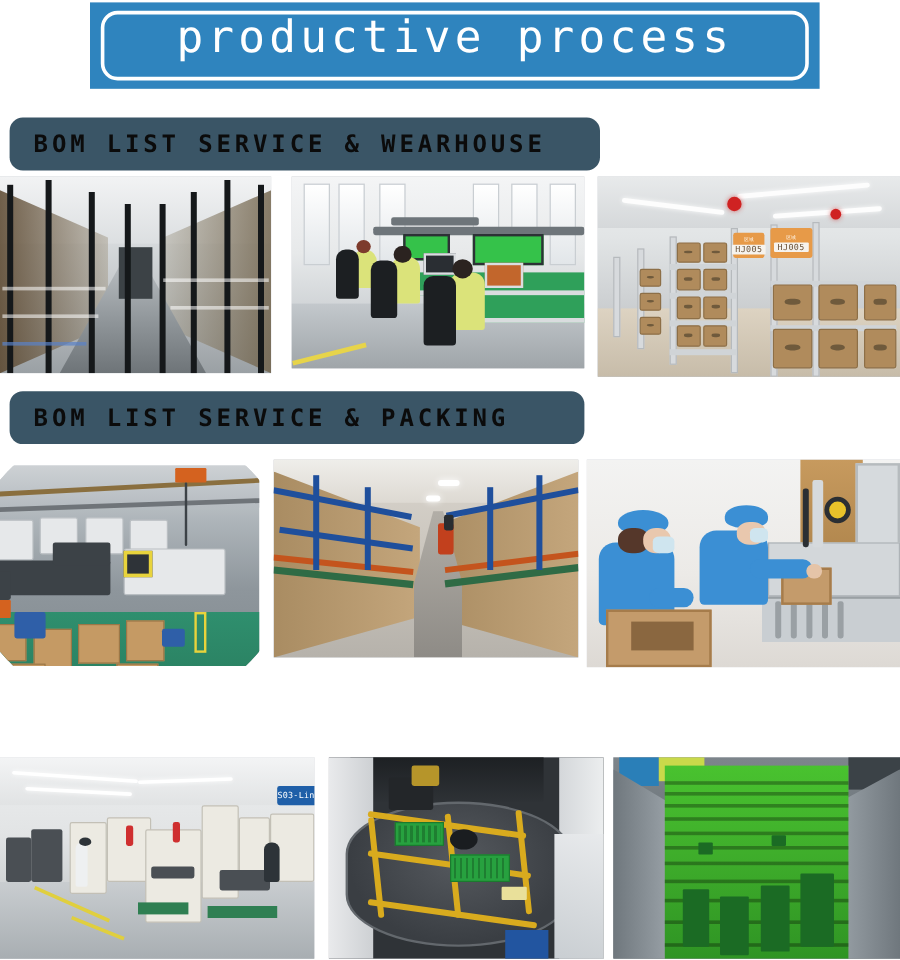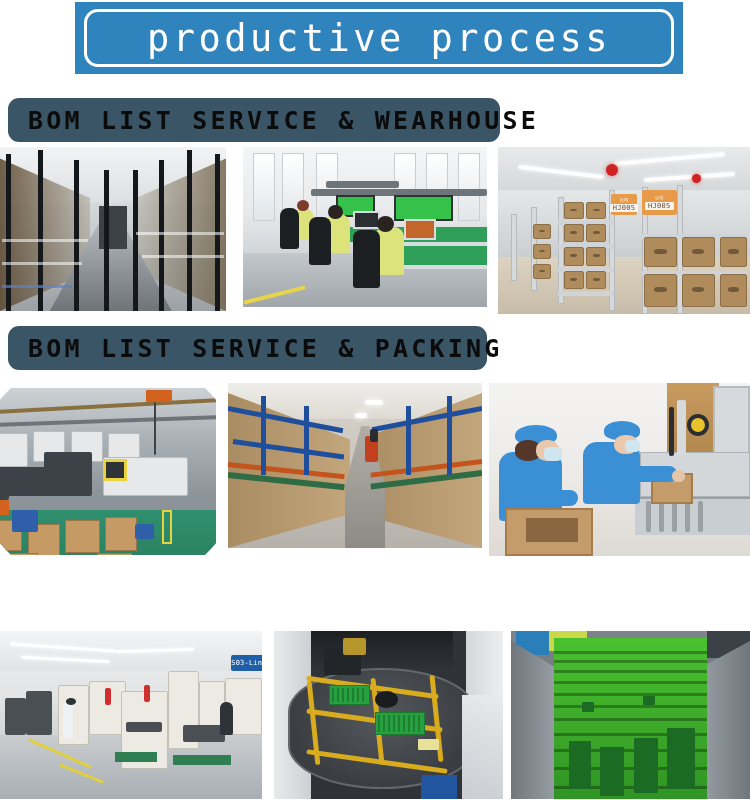--- a/index.html
+++ b/index.html
@@ -16,21 +16,21 @@
   .title-banner {
     position: absolute; left: 75px; top: 2px;
     width: 608px; height: 72px;
     background: #2f84be;
     display: flex; align-items: center; justify-content: center;
   }
   .title-inner {
     width: 590px; height: 58px;
     border: 3px solid #ffffff;
     border-radius: 14px;
-    display: flex; align-items: center; justify-content: center;
+    display: flex; align-items: flex-start; justify-content: center;
   }
   .title-text {
     color: #ffffff;
     font-family: "DejaVu Sans Mono", monospace;
     font-size: 37px;
     letter-spacing: 3.5px;
     line-height: 1;
     white-space: nowrap;
     font-weight: 400;
   }
@@ -40,21 +40,21 @@
     position: absolute; left: 8px;
     height: 44px;
     background: #3a5566;
     border-radius: 11px;
     display: flex; align-items: center;
     padding: 0 20px;
   }
   .section-head .label {
     color: #0b0b0b;
     font-family: "DejaVu Sans Mono", monospace;
-    font-size: 25px;
+    font-size: 20px;
     letter-spacing: 3.2px;
     white-space: nowrap;
     font-weight: 700;
   }
   #head-1 { top: 98px; width: 492px; }
   #head-2 { top: 326px; width: 479px; }
   #head-3 { top: 576px; width: 299px; }
 
   
   .row { position: absolute; left: 0; width: 750px; }

